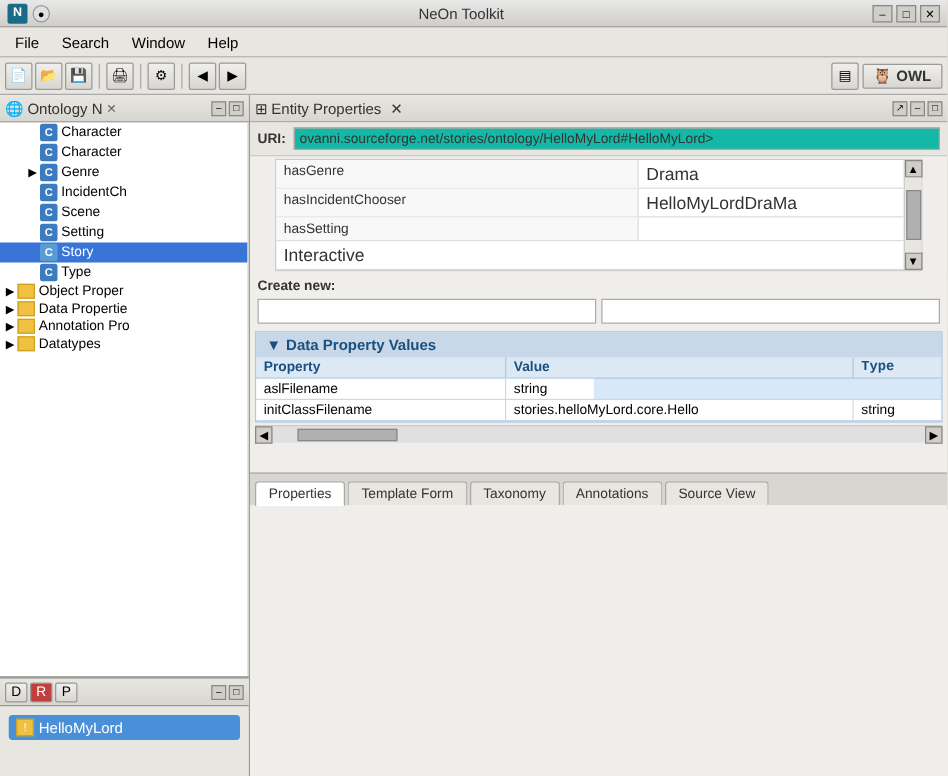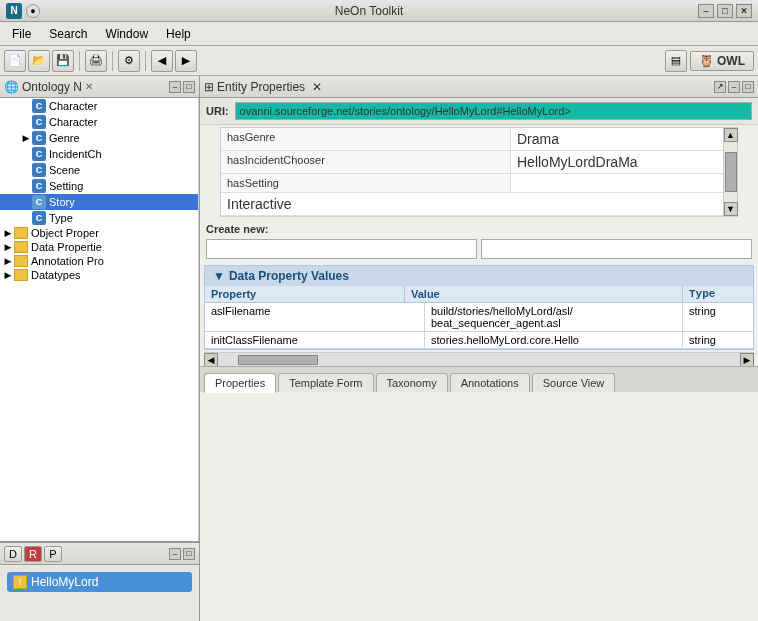--- a/index.html
+++ b/index.html
@@ -246,21 +246,21 @@
     .dpv-col-header {
       display: flex;
       background: #dce8f4;
       border-bottom: 1px solid #b0c8e0;
     }
     .dpv-col { padding: 2px 6px; font-size: 11px; font-weight: bold; color: #1a5080; }
     .dpv-col-prop { width: 200px; flex-shrink: 0; border-right: 1px solid #b0c8e0; }
     .dpv-col-val { flex: 1; border-right: 1px solid #b0c8e0; }
     .dpv-col-type { width: 70px; flex-shrink: 0; font-family: Liberation Mono, monospace; }
     .dpv-data-row { display: flex; border-bottom: 1px solid #c8d8e8; }
-    .dpv-data-prop { width: 220px; flex-shrink: 0; border-right: 1px solid #c8d8e8; padding: 2px 6px; font-size: 11px; background: white; }
+    .dpv-data-prop { width: 200px; flex-shrink: 0; border-right: 1px solid #c8d8e8; padding: 2px 6px; font-size: 11px; background: white; }
     .dpv-data-val { flex: 1; border-right: 1px solid #c8d8e8; padding: 2px 6px; font-size: 11px; background: white; overflow: hidden; text-overflow: ellipsis; }
     .dpv-data-type { width: 70px; flex-shrink: 0; padding: 2px 6px; font-size: 11px; background: white; }
 
     
     .scroll-area {
       height: 14px;
       background: #e0e0e0;
       border-top: 1px solid #ccc;
       display: flex;
       align-items: center;
@@ -277,20 +277,21 @@
 
     
     .bottom-tabs {
       height: 26px;
       background: #d8d6d0;
       border-top: 1px solid #aaa;
       display: flex;
       align-items: flex-end;
       padding: 0 4px;
       gap: 2px;
+      margin-top: 24px;
     }
     .btab {
       padding: 3px 10px;
       background: #e8e6e0;
       border: 1px solid #aaa;
       border-bottom: none;
       font-size: 11px;
       cursor: pointer;
       color: #333;
       border-radius: 3px 3px 0 0;
@@ -517,21 +518,20 @@
           <span>▼</span>
           <span>Data Property Values</span>
         </div>
         <div class="dpv-col-header">
           <div class="dpv-col dpv-col-prop">Property</div>
           <div class="dpv-col dpv-col-val">Value</div>
           <div class="dpv-col dpv-col-type">Type</div>
         </div>
         <div class="dpv-data-row">
           <div class="dpv-data-prop">aslFilename</div>
-          <div class="dpv-data-val">build/stories/helloMyLord/asl/<br>beat_sequencer_agent.asl</div>
           <div class="dpv-data-type">string</div>
         </div>
         <div class="dpv-data-row">
           <div class="dpv-data-prop">initClassFilename</div>
           <div class="dpv-data-val">stories.helloMyLord.core.Hello</div>
           <div class="dpv-data-type">string</div>
         </div>
       </div>
 
       <div class="scroll-area">

